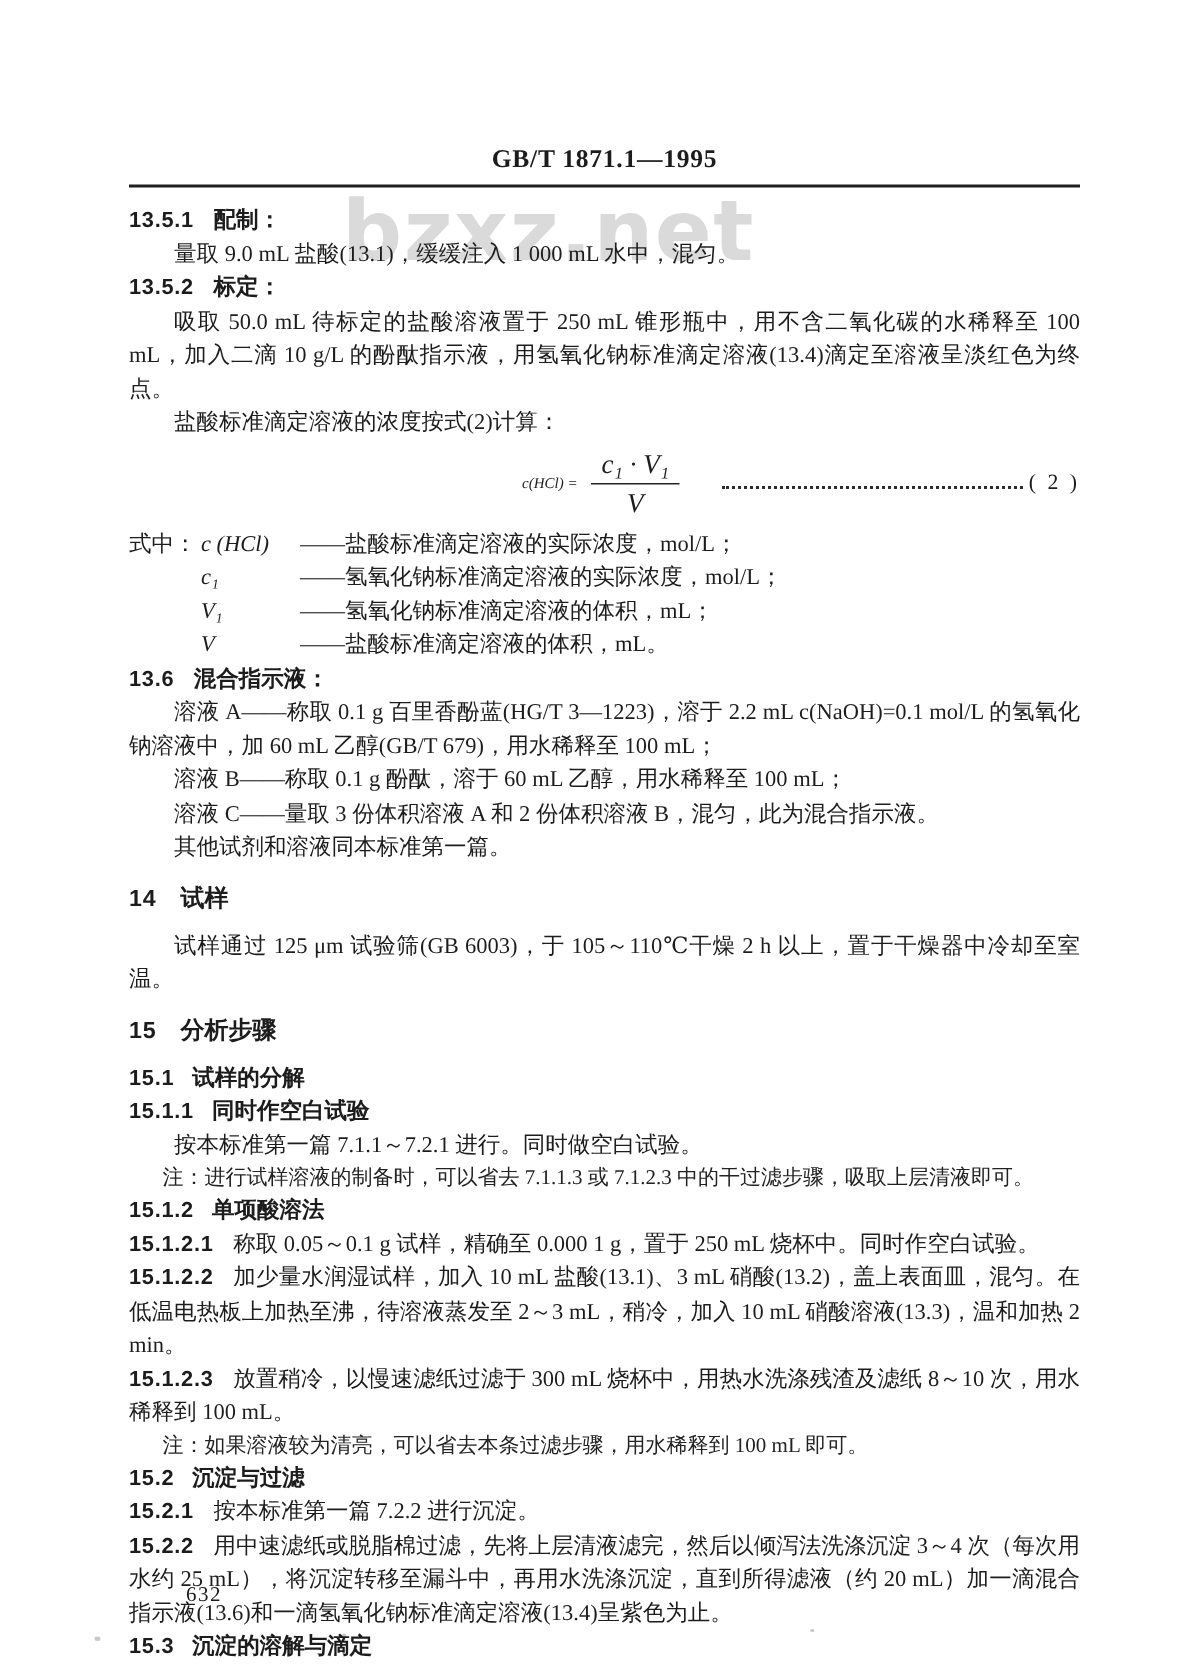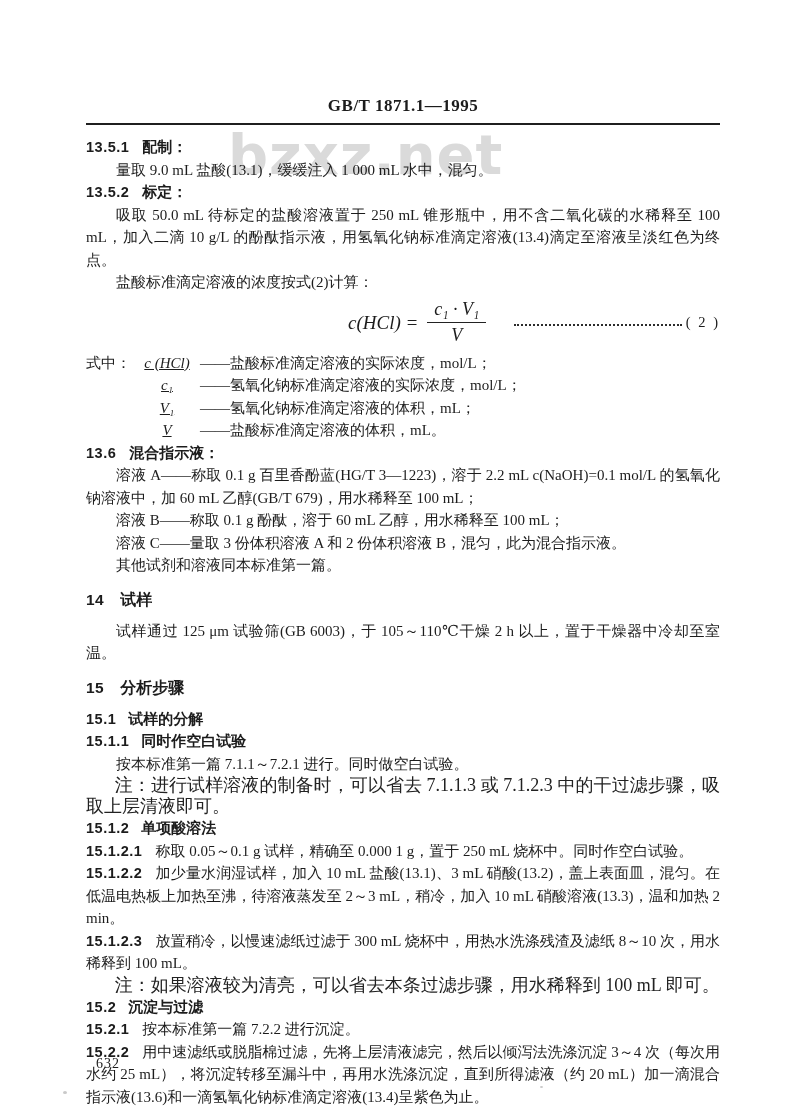--- a/index.html
+++ b/index.html
@@ -43,41 +43,41 @@
   }
   .ctitle { font-weight:bold; }
   .section-heading {
     font-size:16px; font-weight:bold; line-height:23px;
     margin:11px 0 9px 0;
   }
   .section-heading .cnum { font-size:15.5px; margin-right:16px; }
   .sub-heading { font-size:15px; font-weight:bold; line-height:22.5px; }
   .sub-heading .cnum { margin-right:12px; }
   .note {
-    font-size:18px; line-height:21px; text-indent:1.6em; text-align:justify;
+    font-size:14px; line-height:21px; text-indent:1.6em; text-align:justify;
     color:#222;
   }
   
   .formula-row {
     display:flex; align-items:center;
     margin:7px 0 7px 0; height:44px;
   }
-  .f-lhs { font-style:italic; font-size:19px; margin-left:262px; margin-right:9px; white-space:nowrap; }
+  .f-lhs { font-style:italic; font-size:10px; margin-left:262px; margin-right:9px; white-space:nowrap; }
   .frac { display:inline-flex; flex-direction:column; align-items:center; font-style:italic; font-size:18px; }
   .f-num { padding:0 7px 2px 7px; border-bottom:1.5px solid #222; white-space:nowrap; }
   .f-den { padding-top:2px; }
   .dotted-leader { flex:1; border-bottom:2.5px dotted #2c2c2c; margin:4px 4px 0 28px; height:1px; }
   .f-eqno { font-size:14.5px; white-space:nowrap; letter-spacing:2px; }
   
   .where-row { display:flex; }
   .w-pre { width:48px; flex:0 0 48px; white-space:nowrap; }
-  .w-term { flex:0 0 66px; width:66px; text-align:center; font-style:italic; white-space:nowrap;text-decoration:underline; }
+  .w-term { flex:0 0 66px; width:66px; text-align:left; font-style:italic; white-space:nowrap; }
   .w-desc { flex:1; }
   .footer-page {
-    position:absolute; left:96px; top:1056px;
+    position:absolute; left:124px; top:1056px;
     font-size:14px; letter-spacing:1px; z-index:1;
   }
   .speck { position:absolute; background:#c9c9c9; border-radius:50%; z-index:0; }
 </style>
 </head>
 <body>
 
 <div class="page">
 
   <div class="watermark">bzxz.net</div>

